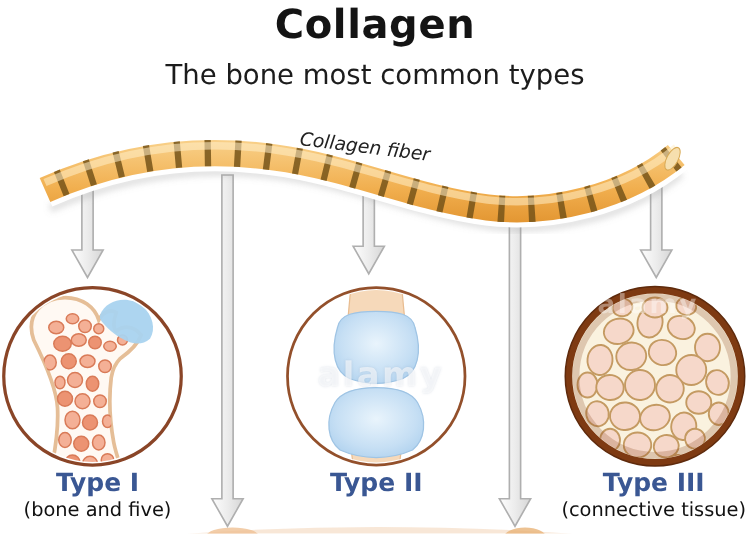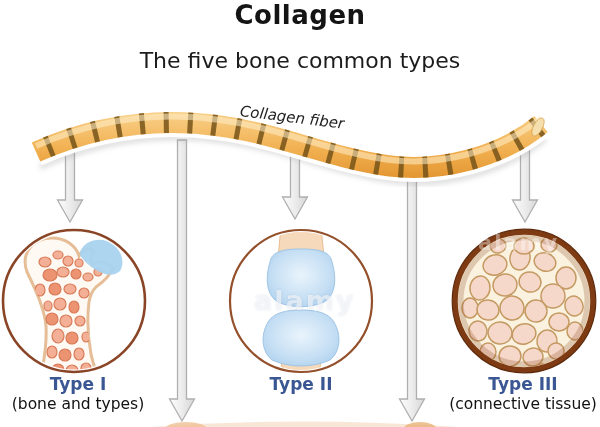--- a/index.html
+++ b/index.html
@@ -1,28 +1,28 @@
 <!DOCTYPE html>
 <html><head>
 <meta charset="utf-8">
 <style>
   html,body { margin:0; padding:0; background:#fff; }
   .canvas { position:relative; width:600px; height:427px; background:#ffffff; overflow:hidden;
             font-family:"DejaVu Sans", sans-serif; }
   .canvas svg.art { position:absolute; left:0; top:0; z-index:0; }
   .txt { position:absolute; z-index:2; }
-  .title { top:0px; left:0; right:0; text-align:center; font-size:26px; font-weight:bold; color:#141414; letter-spacing:0.5px; }
+  .title { top:0px; left:0; right:0; text-align:center; font-size:32px; font-weight:bold; color:#141414; letter-spacing:0.5px; }
   .subtitle { top:48px; left:0; right:0; text-align:center; font-size:22px; color:#1c1c1c; }
   .fiber-label { left:240px; top:102px; font-size:15px; font-style:italic; color:#222;
                  transform:rotate(7deg); transform-origin:left center; white-space:nowrap; }
   .type-block { top:374px; text-align:center; }
   .t1 { left:0px;  width:156px; }
   .t2 { left:223px; width:156px;text-align:center; }
   .t3 { left:428px; width:190px; }
-  .type-name  { font-size:17px; font-weight:bold; color:#3A5793; line-height:1.25; }
+  .type-name  { font-size:20px; font-weight:bold; color:#3A5793; line-height:1.25; }
   .type-detail{ font-size:15.5px; color:#111; line-height:1.25; }
   .wm { position:absolute; z-index:3; font-weight:bold; letter-spacing:2px; }
   .wm-joint  { left:254px; top:285px; width:94px; font-size:27px; color:rgba(255,255,255,0.60);
                text-shadow:0 0 2px rgba(120,140,170,0.25); }
   .wm-tissue { left:478px; top:231px; width:92px; font-size:21px; color:rgba(255,255,255,0.40); }
 </style>
 </head>
 <body>
 
 <div class="canvas">
@@ -169,26 +169,26 @@
           <ellipse cx="549" cy="245" rx="8" ry="7" transform="rotate(10 549 245)"></ellipse>
         </g>
         <circle cx="524" cy="301" r="64" fill="none" stroke="rgba(140,70,30,0.25)" stroke-width="7"></circle>
       </g>
       <circle cx="524" cy="301" r="69" fill="none" stroke="#7E3A12" stroke-width="5.5"></circle>
       <circle cx="524" cy="301" r="71.8" fill="none" stroke="#5E2A0C" stroke-width="1.2"></circle>
     </g>
   </svg>
 
   <div class="txt title">Collagen</div>
-  <div class="txt subtitle">The five bone common types</div>
+  <div class="txt subtitle">The bone most common types</div>
   <div class="txt fiber-label">Collagen fiber</div>
 
   <div class="txt type-block t1">
     <div class="type-name">Type I</div>
-    <div class="type-detail">(bone and types)</div>
+    <div class="type-detail">(bone and five)</div>
   </div>
   <div class="txt type-block t2">
     <div class="type-name">Type II</div>
   </div>
   <div class="txt type-block t3">
     <div class="type-name">Type III</div>
     <div class="type-detail">(connective tissue)</div>
   </div>
 
   <div class="wm wm-joint">alamy</div>

